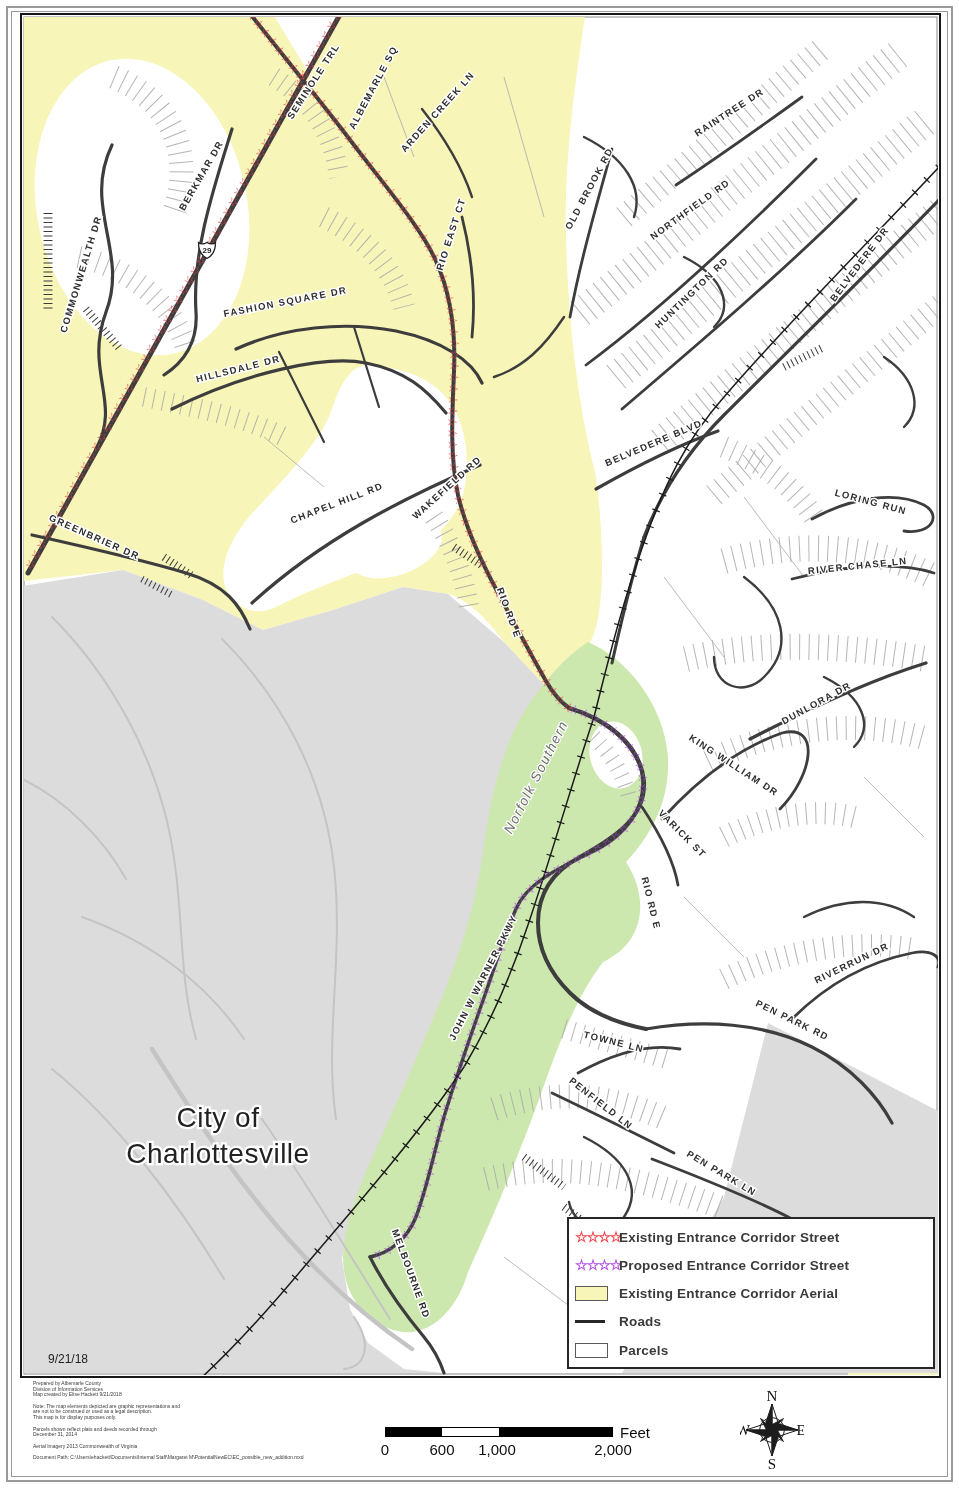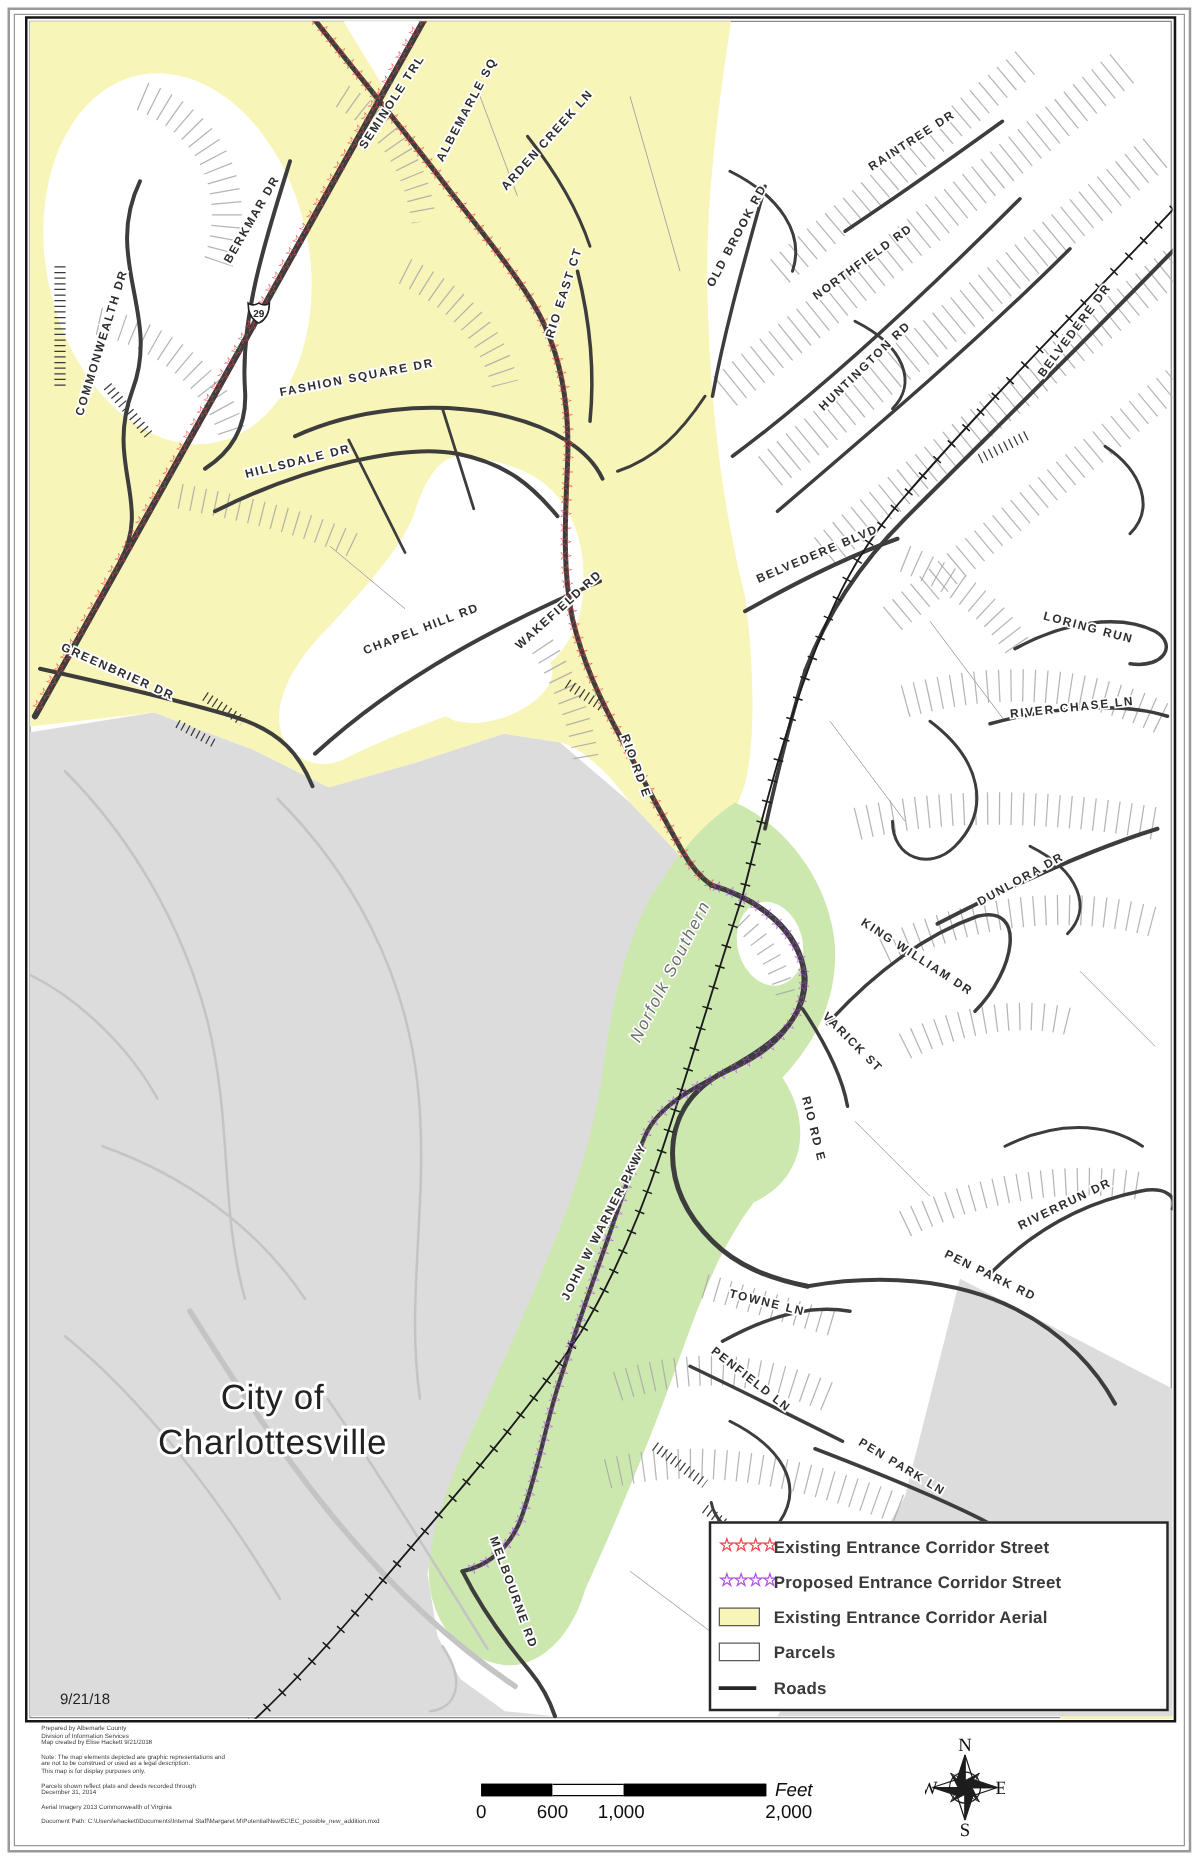--- a/index.html
+++ b/index.html
@@ -45,21 +45,21 @@
 
   
   #fineprint{position:absolute;left:33px;top:1381px;width:330px;font-size:5px;
              line-height:5.6px;color:#3c3c3c;}
   #fineprint div{white-space:pre-line;margin:0 0 6px 0;}
   #scalebar-bar{position:absolute;left:385px;top:1427px;width:228px;height:10px;display:flex;
                 box-sizing:border-box;}
   #scalebar-bar .seg{height:100%;box-sizing:border-box;border:1px solid #000;}
   .seg-b{background:#000;} .seg-w{background:#fff;border-left:none !important;border-right:none !important;}
   .sb-lab{position:absolute;top:1441px;font-size:15px;color:#0e0e0e;transform:translateX(-50%);}
-  #sb-feet{position:absolute;left:620px;top:1424px;font-size:15px;color:#0e0e0e;font-style:italic;}
+  #sb-feet{position:absolute;left:620px;top:1424px;font-size:15px;color:#0e0e0e;}
   #compass{position:absolute;left:740px;top:1388px;}
   .cmp-letter{font-family:"Liberation Serif",serif;font-size:7.5px;fill:#111;text-anchor:middle;}
 </style>
 </head>
 <body>
 
 <div id="page">
   <div class="pframe-outer"></div>
   <div class="pframe-inner"></div>
 
@@ -258,29 +258,29 @@
         <span>Proposed Entrance Corridor Street</span>
       </div>
       <div class="legend-row">
         <span class="legend-sym">
             <span class="legend-swatch sw-yellow"></span>
           </span>
         <span>Existing Entrance Corridor Aerial</span>
       </div>
       <div class="legend-row">
         <span class="legend-sym">
+            <span class="legend-line"></span>
+          </span>
+        <span>Roads</span>
+      </div>
+      <div class="legend-row">
+        <span class="legend-sym">
             <span class="legend-swatch sw-white"></span>
           </span>
         <span>Parcels</span>
-      </div>
-      <div class="legend-row">
-        <span class="legend-sym">
-            <span class="legend-line"></span>
-          </span>
-        <span>Roads</span>
       </div>
     </div>
   </div>
 
   <div id="fineprint">
     <div>Prepared by Albemarle County
 Division of Information Services
 Map created by Elise Hackett 9/21/2018</div>
     <div>Note: The map elements depicted are graphic representations and
 are not to be construed or used as a legal description.
@@ -292,21 +292,21 @@
   </div>
 
   <div id="scalebar-bar">
     <div class="seg seg-b" style="width:57px"></div>
     <div class="seg seg-w" style="width:57px"></div>
     <div class="seg seg-b" style="width:114px"></div>
   </div>
   <span class="sb-lab" style="left:385px">0</span>
   <span class="sb-lab" style="left:442px">600</span>
   <span class="sb-lab" style="left:497px">1,000</span>
-  <span class="sb-lab" style="left:631px">2,000</span>
+  <span class="sb-lab" style="left:613px">2,000</span>
   <span id="sb-feet">Feet</span>
 
   <svg id="compass" width="64" height="84" viewBox="-16 -21 32 42">
     <g stroke="#1d1d1d" stroke-width="0.5">
       <g fill="#fff">
         <path d="M0,0 L3.2,-3.2 L0,-13 Z"></path>
           <path d="M0,0 L3.2,3.2 L13,0 Z" transform="rotate(0)"></path>
         <path d="M0,0 L-3.2,3.2 L0,13 Z"></path>
           <path d="M0,0 L-3.2,-3.2 L-13,0 Z"></path>
         <g transform="rotate(45) scale(0.62)">

